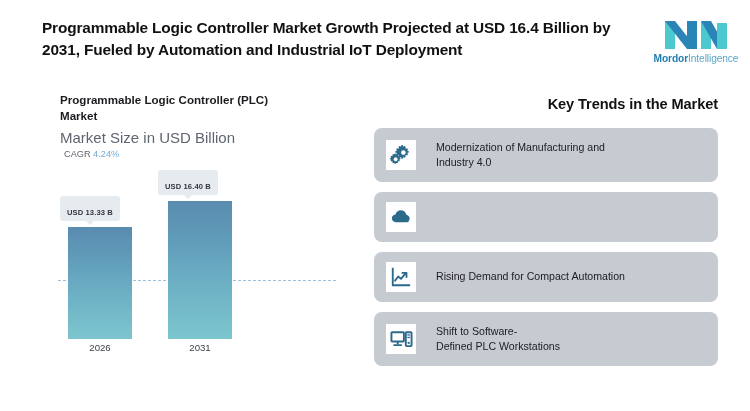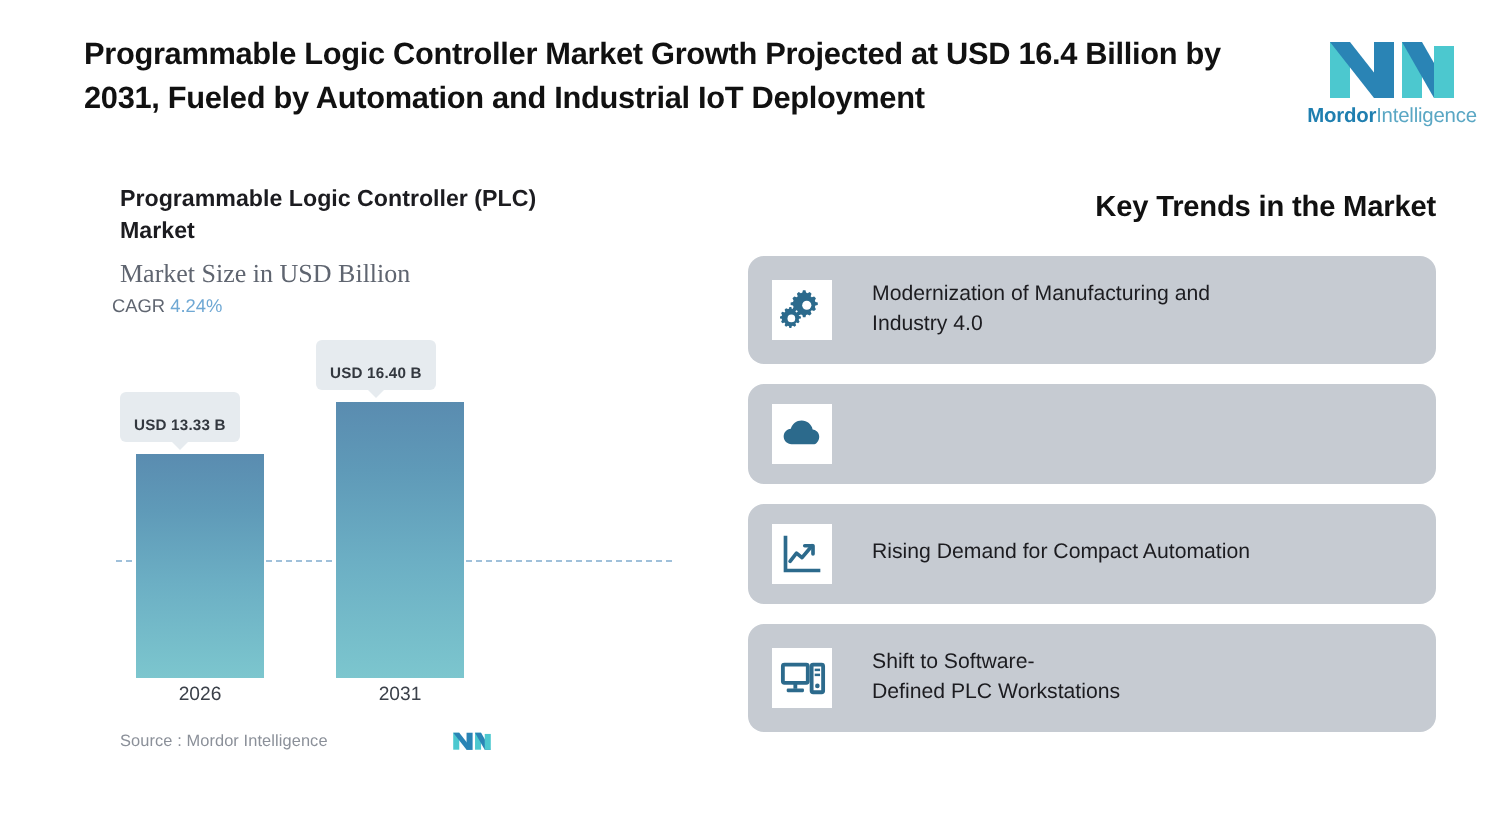--- a/index.html
+++ b/index.html
@@ -70,27 +70,26 @@
     font-weight: bold;
     color: #1c1c20;
     line-height: 1.34;
     width: 215px;
     margin-left: 20px;
   }
 
   .chart-subtitle {
     margin-left: 20px;
     margin-top: 6px;
-    font-size: 13px;
+    font-size: 15px;
     color: #5f6570;
-    font-family: Liberation Serif, serif;
   }
 
   .chart-cagr {
-    margin-left: 16px;
+    margin-left: 24px;
     margin-top: 3px;
     font-size: 9.2px;
     color: #5f6570;
   }
   .chart-cagr .cagr-val { color: #6fa8d4; }
 
   .plot {
     position: absolute;
     left: 0; top: 62px;
     width: 320px; height: 185px;
@@ -252,31 +251,20 @@
 
       <div class="chip chip-2026">USD 13.33 B</div>
       <div class="chip chip-2031">USD 16.40 B</div>
     </div>
 
     <div class="axis-labels">
       <div class="axis-label axis-2026">2026</div>
       <div class="axis-label axis-2031">2031</div>
     </div>
 
-    <div class="source-row">
-      <span class="source-text">Source :  Mordor Intelligence</span>
-      <svg class="source-mark" viewBox="0 0 66 36">
-        <polygon points="2,34 2,6 12,6 12,34" fill="#4cc8cf"></polygon>
-        <polygon points="2,6 12,6 34,34 24,34" fill="#2a84b5"></polygon>
-        <polygon points="24,34 24,6 34,6 34,34" fill="#2a84b5"></polygon>
-        <polygon points="38,6 48,6 48,34 38,34" fill="#4cc8cf"></polygon>
-        <polygon points="38,6 48,6 64,34 54,34" fill="#2a84b5"></polygon>
-        <polygon points="54,8 64,8 64,34 54,34" fill="#4cc8cf"></polygon>
-      </svg>
-    </div>
   </div>
 
   <div class="trends-panel">
 
     <div class="trends-title">Key Trends in the Market</div>
 
     <div class="trend-card tall">
       <div class="trend-icon-box">
         <svg width="22" height="22" viewBox="0 0 24 24" fill="#2c6a8c">
           <path d="M16.2 2.2l1.0 1.0-0.5 1.3 0.6 0.6 1.3-0.5 1.0 1.0-0.6 1.2 0.3 0.8 1.3 0.3v1.4l-1.3 0.3-0.3 0.8 0.6 1.2-1.0 1.0-1.3-0.5-0.6 0.6 0.5 1.3-1.0 1.0-1.2-0.6-0.8 0.3-0.3 1.3h-1.4l-0.3-1.3-0.8-0.3-1.2 0.6-1.0-1.0 0.5-1.3-0.6-0.6-1.3 0.5-1.0-1.0 0.6-1.2-0.3-0.8-1.3-0.3v-1.4l1.3-0.3 0.3-0.8-0.6-1.2 1.0-1.0 1.3 0.5 0.6-0.6-0.5-1.3 1.0-1.0 1.2 0.6 0.8-0.3 0.3-1.3h1.4l0.3 1.3 0.8 0.3z"></path>

